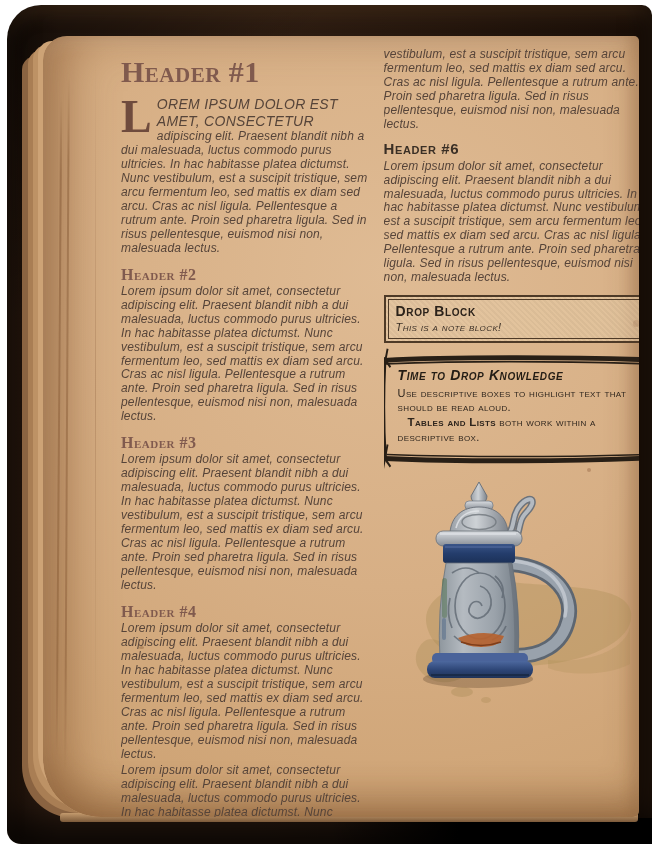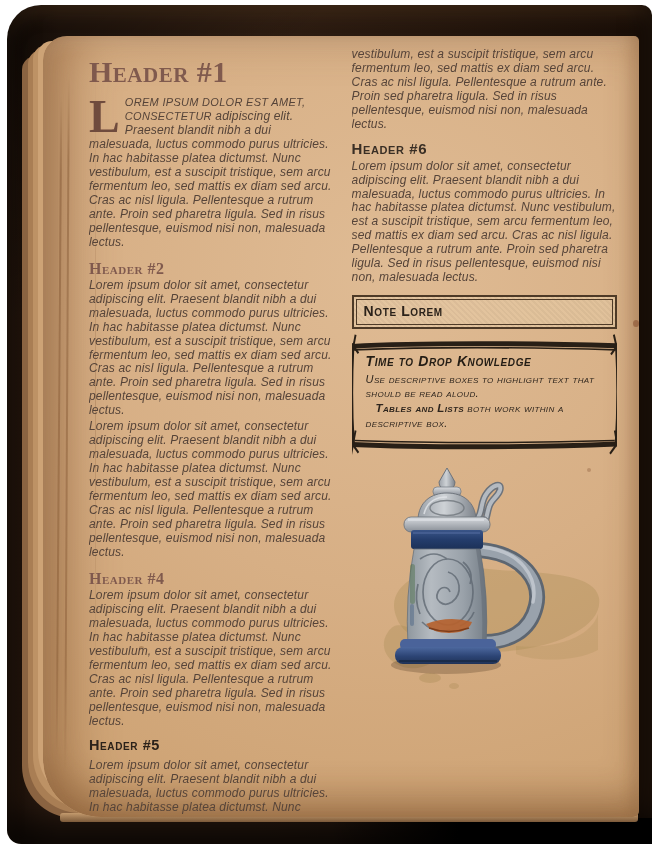--- a/index.html
+++ b/index.html
@@ -54,21 +54,21 @@
   .crease.c1{left:15px;top:60px;bottom:60px;transform:rotate(.4deg);}
   .crease.c2{left:23px;top:40px;bottom:45px;transform:rotate(.3deg);width:1.5px;}
   .crease.c3{left:52px;top:20px;bottom:90px;width:1px;background:linear-gradient(180deg,transparent,rgba(110,64,30,.22),transparent);}
   .freckle{position:absolute;border-radius:50%;}
   .f1{left:590px;top:284px;width:6px;height:7px;background:rgba(120,60,30,.45);}
   .f2{left:544px;top:432px;width:4px;height:4px;background:rgba(120,70,40,.3);}
   .f3{left:96px;top:610px;width:5px;height:3px;background:rgba(100,60,30,.3);}
 
   
   .content{
-    position:absolute;left:46px;top:8px;width:528px;height:780px;
+    position:absolute;left:78px;top:8px;width:528px;height:780px;
     display:flex;gap:16px;overflow:hidden;
   }
   .col{overflow:hidden;}
   .col-left{width:249px;}
   .col-right{width:268px;}
 
   
   .h-serif{
     font-family:"Liberation Serif",serif;
     font-variant:small-caps;font-weight:700;
@@ -83,21 +83,21 @@
     font-size:12px;line-height:1.165;color:#564439;
     letter-spacing:.15px;margin:0 0 2px;
     text-align:left;
   }
   .dropcap{
     float:left;
     font-family:"Liberation Serif",serif;font-style:normal;font-weight:700;
     font-size:46px;line-height:.78;color:#6f4b3d;
     margin:3px 5px 0 0;text-shadow:0 0 1px rgba(215,175,135,.7);
   }
-  .lead-caps{text-transform:uppercase;font-size:11px;letter-spacing:.3px;}
+  .lead-caps{text-transform:uppercase;font-size:14px;letter-spacing:.3px;}
   .h-marker{
     font-variant:small-caps;font-weight:700;
     color:#2b221a;letter-spacing:.6px;line-height:1.05;
   }
   .h5m{font-size:14.5px;margin:9px 0 6px;}
   .h6m{font-size:15px;margin:9px 0 3px;color:#39var;color:#3a2f25;}
 
   
   .note-box{
     position:relative;margin:10px 0 14px;
@@ -114,21 +114,21 @@
   .note-text{
     font-variant:small-caps;font-style:italic;font-size:11px;
     color:#3a2f26;letter-spacing:.4px;margin-top:2px;
   }
 
   
   .kbox{position:relative;margin:6px 2px 0;padding:10px 12px 18px;}
   .kborder{position:absolute;left:-8px;top:-6px;width:calc(100% + 16px);height:calc(100% + 12px);overflow:visible;pointer-events:none;}
   .k-title{font-size:14px;font-variant:small-caps;font-weight:700;font-style:italic;color:#241d15;letter-spacing:.6px;}
   .k-text{
-    font-variant:small-caps;font-style:italic;font-size:11px;line-height:1.3;
+    font-variant:small-caps;font-size:11px;line-height:1.3;
     color:#2e novo;color:#2e2themes;color:#2e251d;letter-spacing:.35px;margin-top:3px;
   }
   .k-line2{display:block;text-indent:10px;}
   .k-bold{font-weight:700;font-size:11.5px;}
 
   
   .stein-wrap{margin:16px 0 0 14px;width:240px;height:230px;position:relative;}
 </style>
 </head>
 <body>
@@ -157,37 +157,38 @@
       <div class="col col-left">
         <div class="h-serif h1">Header #1</div>
         <p class="body-text">
           <span class="dropcap">L</span><span class="lead-caps">orem ipsum dolor est amet, consectetur</span>
           <span>adipiscing elit. Praesent blandit nibh a dui malesuada, luctus commodo purus ultricies. In hac habitasse platea dictumst. Nunc vestibulum, est a suscipit tristique, sem arcu fermentum leo, sed mattis ex diam sed arcu. Cras ac nisl ligula. Pellentesque a rutrum ante. Proin sed pharetra ligula. Sed in risus pellentesque, euismod nisi non, malesuada lectus.</span>
         </p>
 
         <div class="h-serif h2">Header #2</div>
         <p class="body-text">Lorem ipsum dolor sit amet, consectetur adipiscing elit. Praesent blandit nibh a dui malesuada, luctus commodo purus ultricies. In hac habitasse platea dictumst. Nunc vestibulum, est a suscipit tristique, sem arcu fermentum leo, sed mattis ex diam sed arcu. Cras ac nisl ligula. Pellentesque a rutrum ante. Proin sed pharetra ligula. Sed in risus pellentesque, euismod nisi non, malesuada lectus.</p>
 
+        <div class="h-serif h2">Header #3</div>
         <p class="body-text">Lorem ipsum dolor sit amet, consectetur adipiscing elit. Praesent blandit nibh a dui malesuada, luctus commodo purus ultricies. In hac habitasse platea dictumst. Nunc vestibulum, est a suscipit tristique, sem arcu fermentum leo, sed mattis ex diam sed arcu. Cras ac nisl ligula. Pellentesque a rutrum ante. Proin sed pharetra ligula. Sed in risus pellentesque, euismod nisi non, malesuada lectus.</p>
 
         <div class="h-serif h2">Header #4</div>
         <p class="body-text">Lorem ipsum dolor sit amet, consectetur adipiscing elit. Praesent blandit nibh a dui malesuada, luctus commodo purus ultricies. In hac habitasse platea dictumst. Nunc vestibulum, est a suscipit tristique, sem arcu fermentum leo, sed mattis ex diam sed arcu. Cras ac nisl ligula. Pellentesque a rutrum ante. Proin sed pharetra ligula. Sed in risus pellentesque, euismod nisi non, malesuada lectus.</p>
 
-        <div class="h-marker h5m">Header #5</div>
         <p class="body-text">Lorem ipsum dolor sit amet, consectetur adipiscing elit. Praesent blandit nibh a dui malesuada, luctus commodo purus ultricies. In hac habitasse platea dictumst. Nunc</p>
       </div>
 
       <div class="col col-right">
         <p class="body-text" style="margin-top:4px">vestibulum, est a suscipit tristique, sem arcu fermentum leo, sed mattis ex diam sed arcu. Cras ac nisl ligula. Pellentesque a rutrum ante. Proin sed pharetra ligula. Sed in risus pellentesque, euismod nisi non, malesuada lectus.</p>
 
         <div class="h-marker h6m">Header #6</div>
         <p class="body-text">Lorem ipsum dolor sit amet, consectetur adipiscing elit. Praesent blandit nibh a dui malesuada, luctus commodo purus ultricies. In hac habitasse platea dictumst. Nunc vestibulum, est a suscipit tristique, sem arcu fermentum leo, sed mattis ex diam sed arcu. Cras ac nisl ligula. Pellentesque a rutrum ante. Proin sed pharetra ligula. Sed in risus pellentesque, euismod nisi non, malesuada lectus.</p>
 
         <div class="note-box">
-          <div class="h-marker note-title">Note Lorem</div>
+          <div class="h-marker note-title">Drop Block</div>
+          <div class="note-text">This is a note block!</div>
         </div>
 
         <div class="kbox">
           <svg class="kborder" viewBox="0 0 290 100" preserveAspectRatio="none">
             <g stroke="#28201772" fill="none">
               <path d="M6,8 C80,4.5 210,5.5 284,7.5" stroke="#281f16" stroke-width="4.2"></path>
               <path d="M8,11 C90,8.5 200,9 282,11" stroke="#281f16" stroke-width="1.4"></path>
               <path d="M7,92 C90,95 205,94.4 283,91.6" stroke="#281f16" stroke-width="4.2"></path>
               <path d="M9,88.6 C95,91 200,90.6 281,88.6" stroke="#281f16" stroke-width="1.3"></path>
               <path d="M7,9 C5.4,35 5.8,70 7.4,91" stroke="#281f16" stroke-width="3.4"></path>

